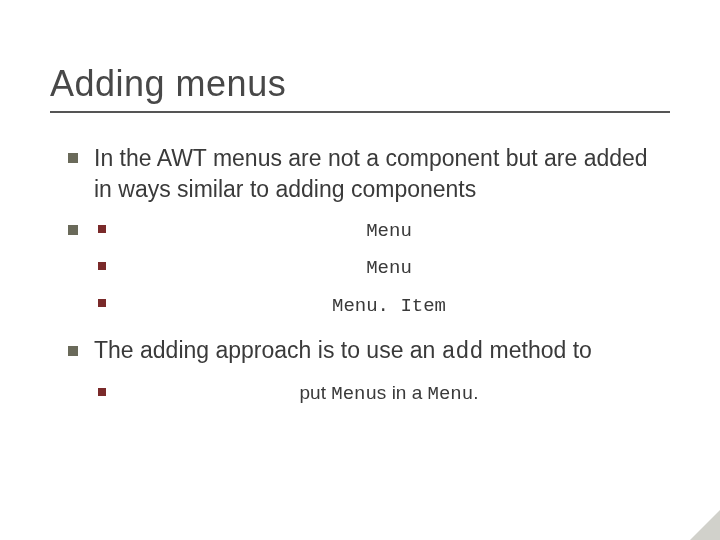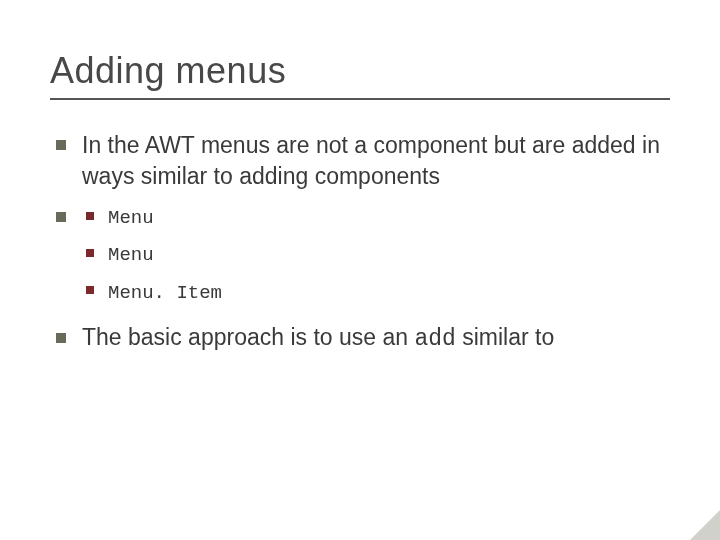--- a/index.html
+++ b/index.html
@@ -16,32 +16,32 @@
     box-sizing: border-box;
     width: 720px;
     height: 540px;
     padding: 50px 50px 40px 50px;
     position: relative;
   }
   .title {
     font-size: 36px;
     font-weight: 400;
     color: #484848;
-    margin: 0 0 6px 0;
+    margin: 13px 0 6px 0;
     letter-spacing: 0.5px;
   }
   .rule {
     border: none;
     border-top: 2px solid #555555;
     margin: 0 0 30px 0;
     width: 100%;
   }
   ul.top {
     list-style: none;
-    margin: 0;
+    margin: 12px;
     padding: 0;
   }
   ul.top > li {
     position: relative;
     padding-left: 32px;
     font-size: 23px;
     line-height: 1.35;
     margin-bottom: 10px;
     color: #3a3a3a;
   }
@@ -51,20 +51,21 @@
     left: 6px;
     top: 0.45em;
     width: 10px;
     height: 10px;
     background: #6a6a5a;
   }
   ul.sub {
     list-style: none;
     margin: 10px 0 14px 0;
     padding: 0;
+    text-align: center;
   }
   ul.sub > li {
     position: relative;
     padding-left: 26px;
     font-size: 19px;
     line-height: 1.6;
     margin-bottom: 6px;
     color: #3a3a3a;
   }
   ul.sub > li::before {
@@ -108,20 +109,23 @@
         </li>
         <li>
           <span class="mono">Menu</span>
         </li>
         <li>
           <span class="mono">Menu. Item</span>
         </li>
       </ul>
     </li>
     <li>
-      <span>The basic approach is to use an </span><span class="mono">add</span><span> similar to</span>
+      <span>The adding approach is to use an </span><span class="mono">add</span><span> method to</span>
       <ul class="sub">
+        <li>
+          <span>put </span><span class="mono">Menu</span><span>s in a </span><span class="mono">Menu</span><span>.</span>
+        </li>
       </ul>
     </li>
   </ul>
 
   <div class="corner"></div>
 </div>
 
 </body></html>

